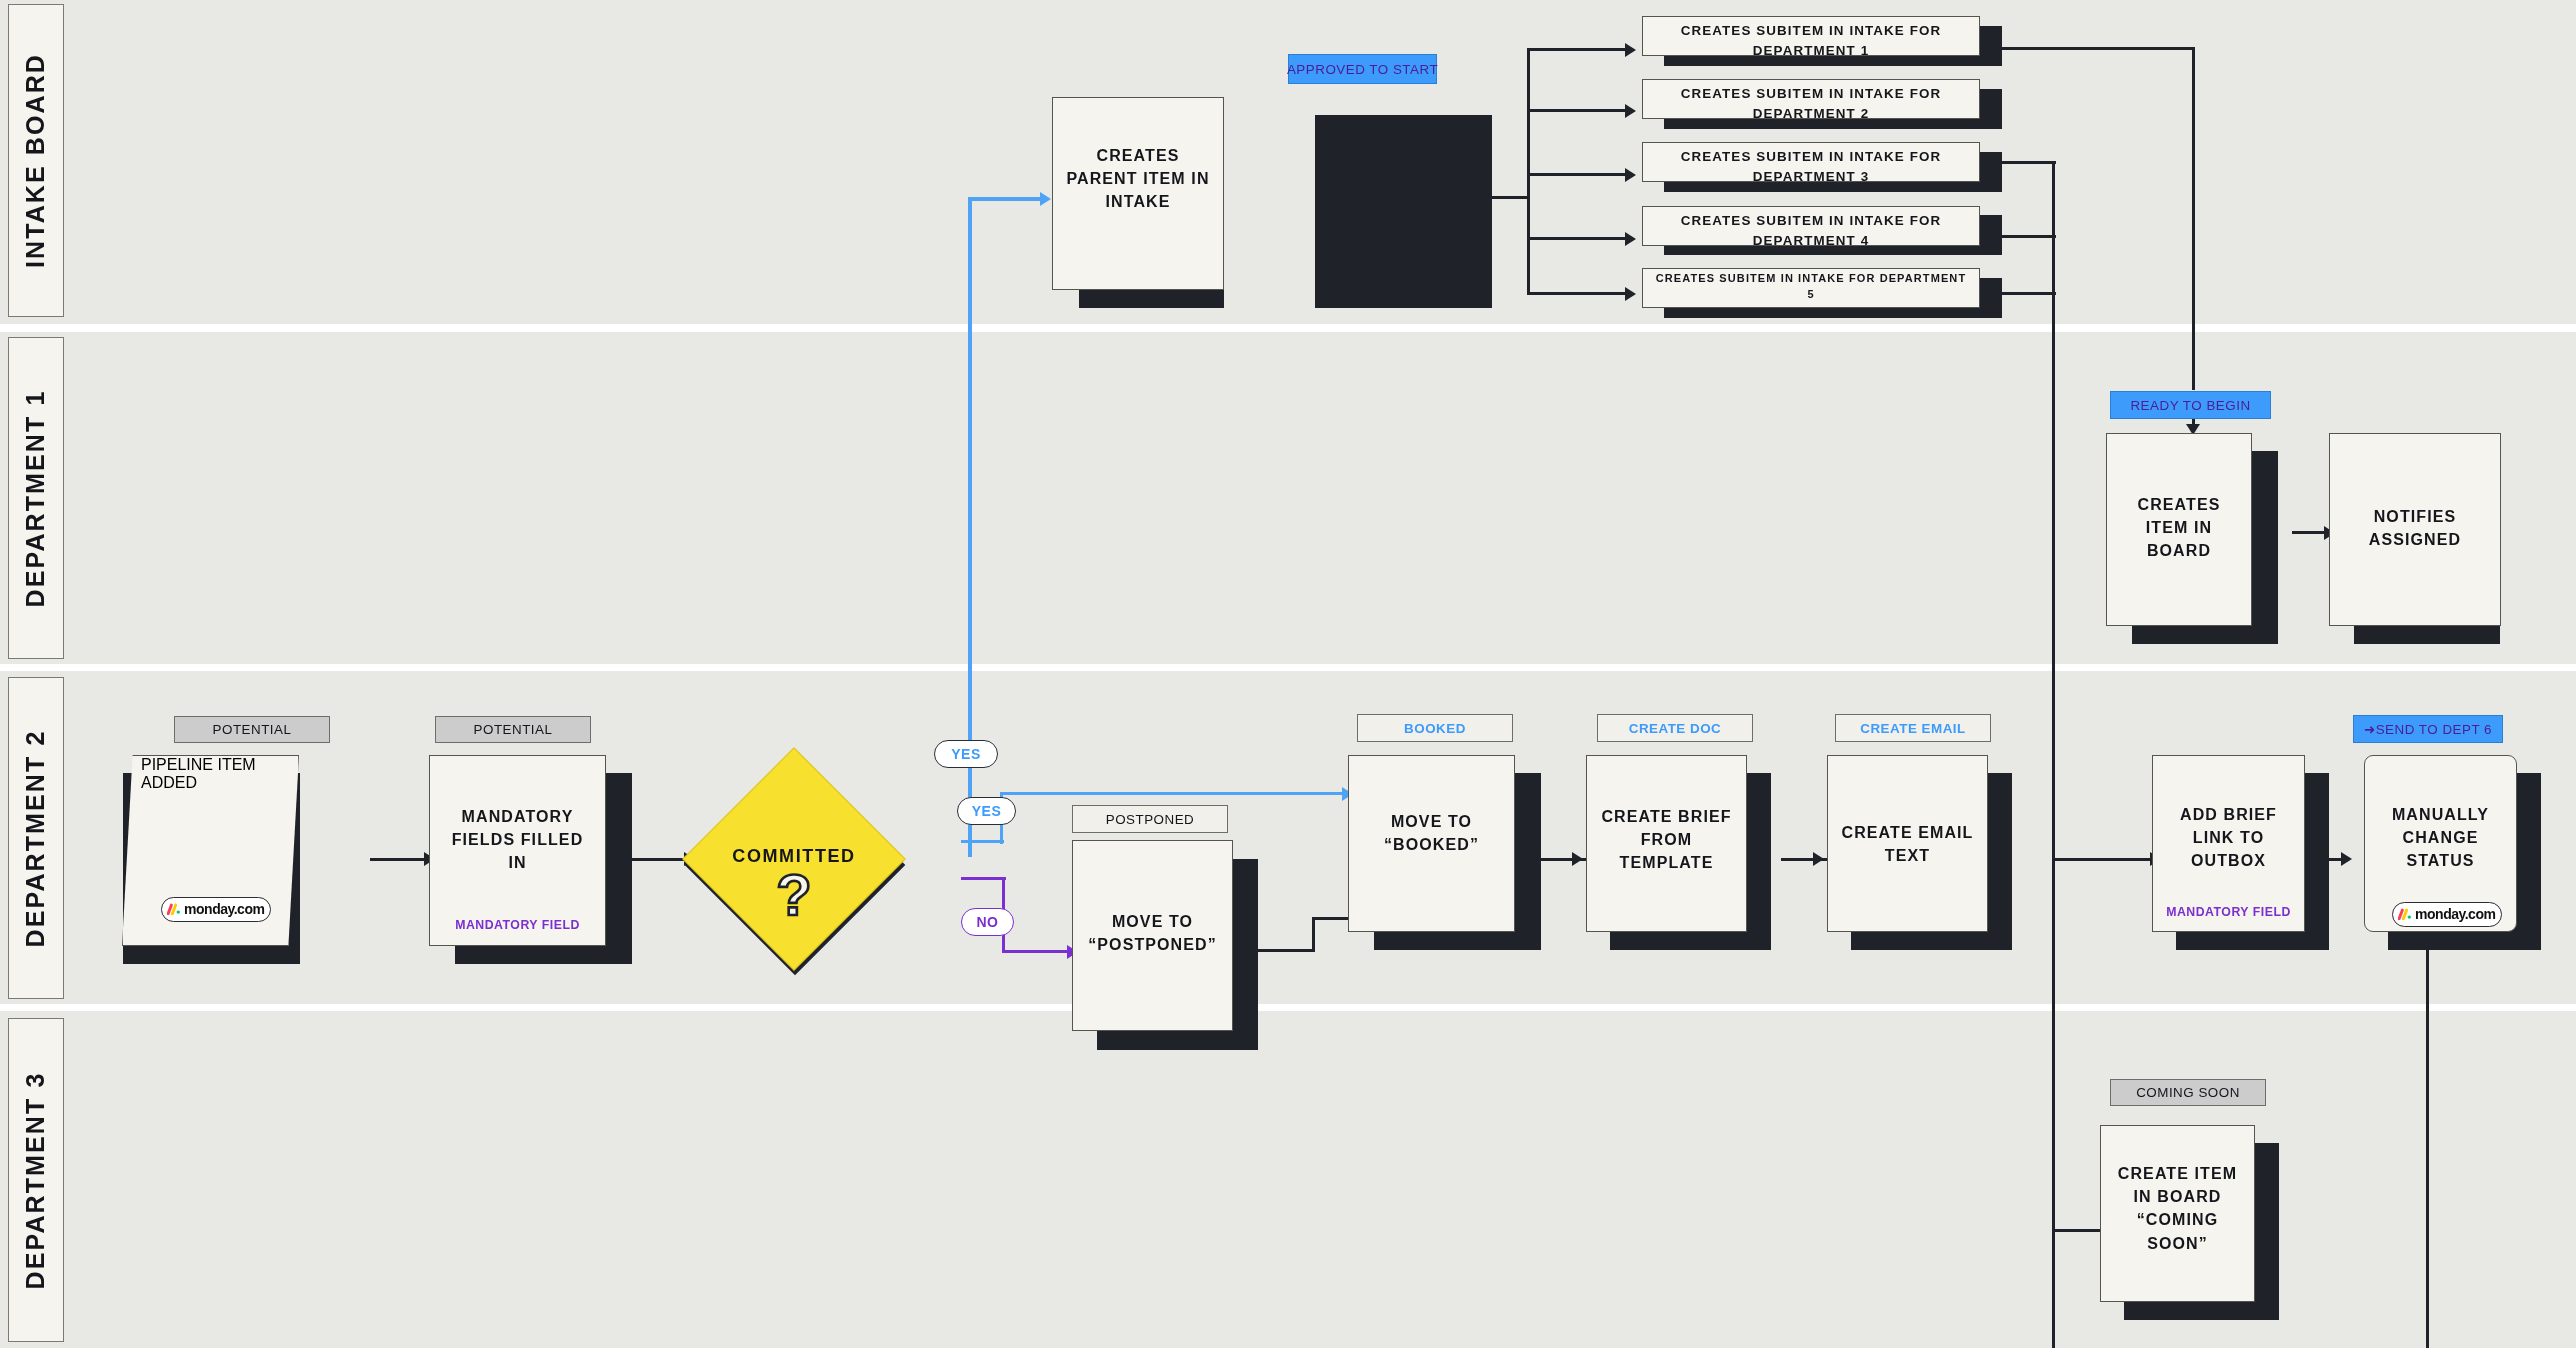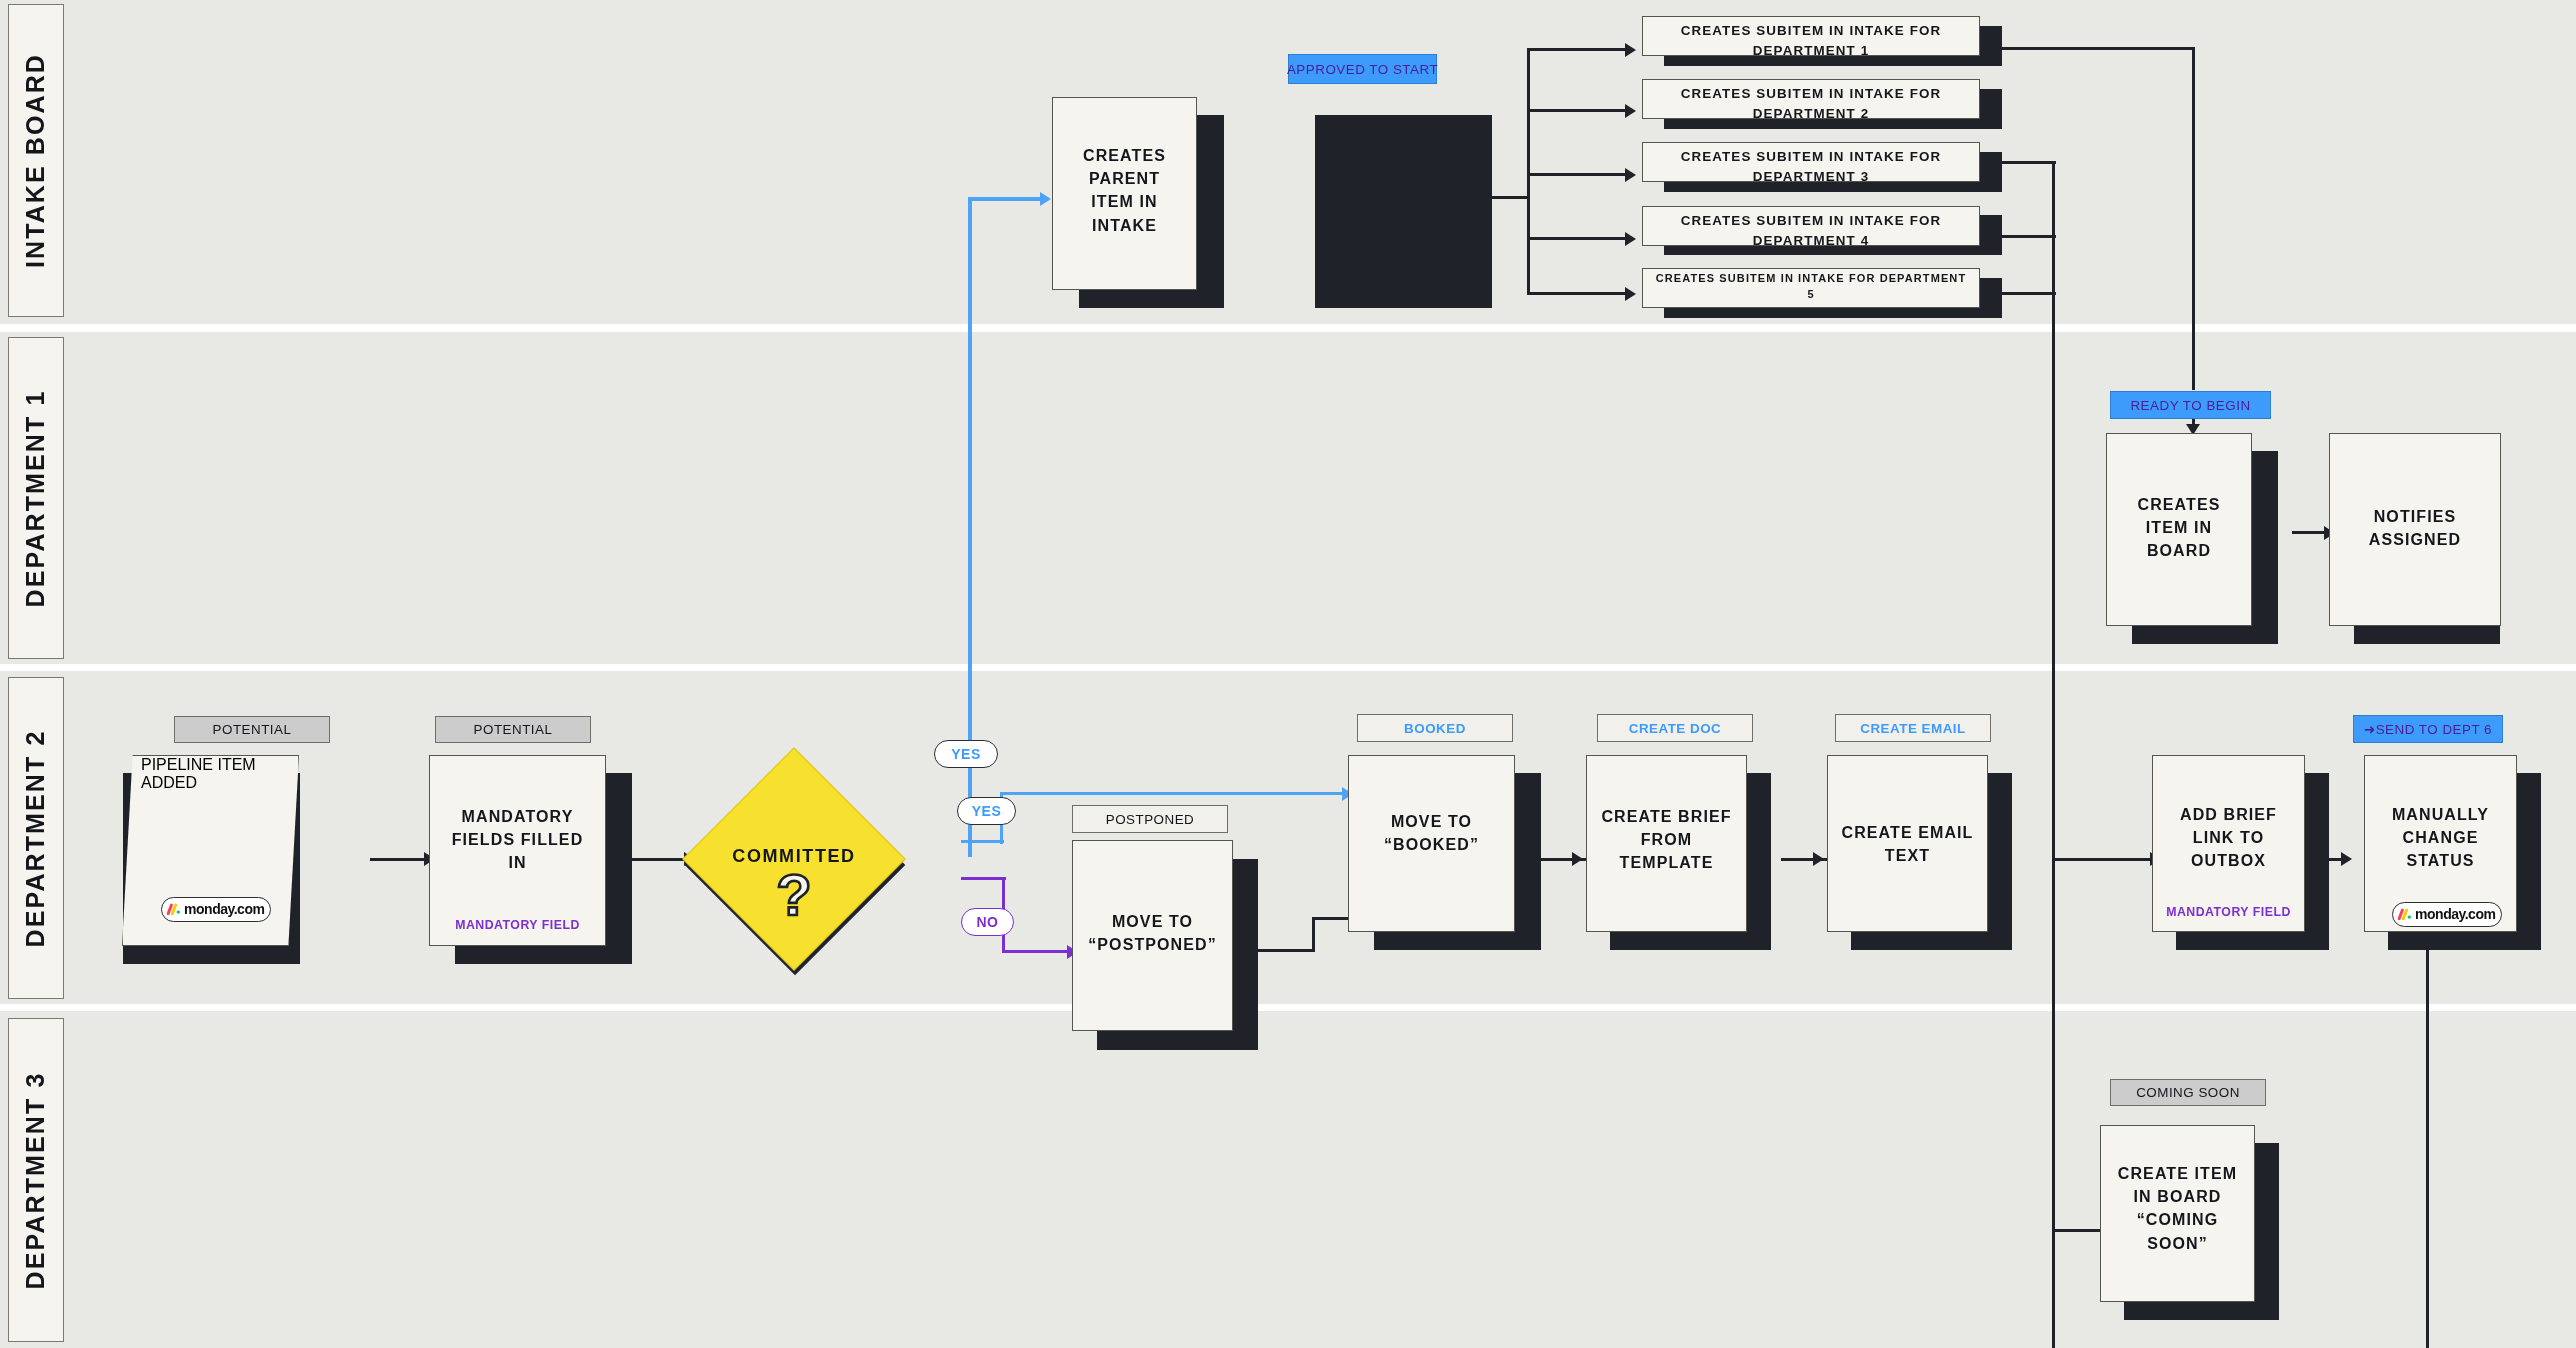--- a/index.html
+++ b/index.html
@@ -166,21 +166,21 @@
   <div class="ln" style="left:2297px;top:858px;width:48px;height:2.7px;"></div>
   <div class="arw r" style="left:2341px;top:852px;"></div>
 
   <div class="ln" style="left:2426px;top:945px;width:2.7px;height:404px;"></div>
 
   <div class="chip blue" style="left:1288px;top:54px;width:149px;height:30px;">
     <span>APPROVED TO START</span>
   </div>
 
   <div class="shadow-abs" style="left:1079px;top:115px;width:145px;height:193px;"></div>
-  <div class="node" style="left:1052px;top:97px;width:145px;height:193px;">
+  <div class="node" style="left:1052px;top:97px;width:172px;height:193px;">
     <div class="txt" style="top:46px;font-size:16px;padding:0 13px;">CREATES PARENT ITEM IN INTAKE</div>
   </div>
 
   <div class="shadow-abs" style="left:1315px;top:115px;width:177px;height:193px;"></div>
 
   <div class="shadow-abs" style="left:1664px;top:26px;width:338px;height:40px;"></div>
   <div class="node" style="left:1642px;top:16px;width:338px;height:40px;">
     <div class="txt" style="top:4.3px;font-size:13.4px;padding:0 7.5px;">CREATES SUBITEM IN INTAKE FOR DEPARTMENT 1</div>
   </div>
 
@@ -304,21 +304,21 @@
   <div class="node" style="left:2152px;top:755px;width:153px;height:177px;">
     <div class="txt" style="top:47px;font-size:16px;padding:0 10.7px;">ADD BRIEF LINK TO OUTBOX</div>
     <div class="mandfield" style="bottom:11.8px;">MANDATORY FIELD</div>
   </div>
 
   <div class="chip blue" style="left:2353px;top:715px;width:150px;height:28px;">
     <span>➜SEND TO DEPT 6</span>
   </div>
 
   <div class="shadow-abs" style="left:2388px;top:773px;width:153px;height:177px;"></div>
-  <div class="node" style="left:2364px;top:755px;width:153px;height:177px;">
+  <div class="node" style="left:2364px;top:755px;width:153px;height:177px;border-radius:9px;">
     <div class="txt" style="top:47px;font-size:16px;padding:0 10.7px;">MANUALLY CHANGE STATUS</div>
   </div>
   <div class="mbadge" style="left:2392px;top:902px;width:97px;height:22.5px;">
     <span class="bars">
       <svg width="14" height="11.8" viewBox="0 0 26 22" aria-hidden="true">
         <path d="M2 20 L8 4" stroke="#ff3d57" stroke-width="5.5" stroke-linecap="round" fill="none"></path>
         <path d="M10 20 L16 4" stroke="#ffcb00" stroke-width="5.5" stroke-linecap="round" fill="none"></path>
         <circle cx="21" cy="17" r="3.2" fill="#00ca72"></circle>
       </svg>
     </span>

